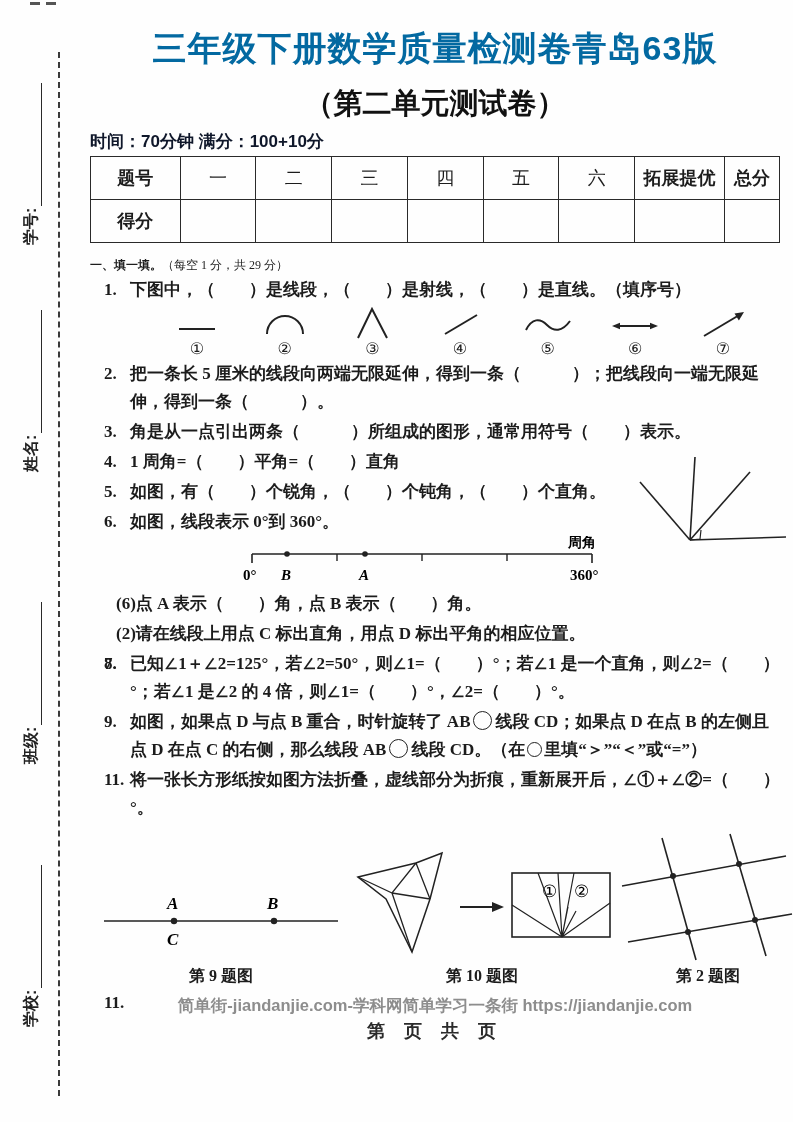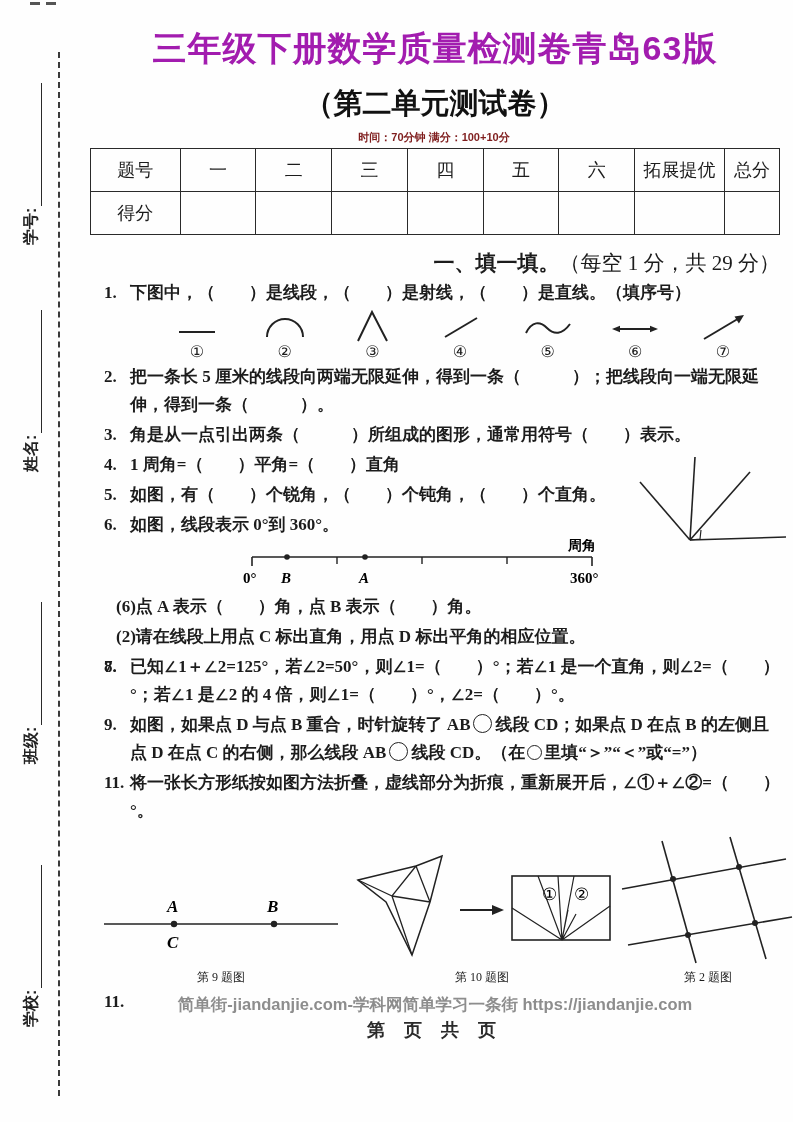--- a/index.html
+++ b/index.html
@@ -9,32 +9,32 @@
   
   .margin-rule{position:absolute;left:58px;top:52px;height:1044px;border-left:2px dashed #3a3a3a;}
   .side-field{position:absolute;left:-50px;width:162px;height:22px;transform:rotate(-90deg);
               display:flex;align-items:flex-end;font-family:"Liberation Sans",sans-serif;
               font-size:16px;font-weight:600;color:#222;white-space:nowrap;}
   .side-field .fill-line{flex:1;border-bottom:1.6px solid #2a2a2a;height:14px;margin-left:2px;}
   .print-mark{position:absolute;background:#555;}
   
   .content{position:absolute;left:90px;top:0;width:690px;}
   .title{margin-top:26px;text-align:center;font-family:"Liberation Sans",sans-serif;
-         font-weight:bold;font-size:34px;letter-spacing:1px;color:#a21caf;}
+         font-weight:bold;font-size:34px;letter-spacing:1px;color:#0369a1;}
   .subtitle{margin-top:12px;text-align:center;font-family:"Liberation Sans",sans-serif;
             font-weight:bold;font-size:29px;color:#111;}
-  .info-line{margin-top:6px;text-align:center;font-family:"Liberation Sans",sans-serif;
-             font-weight:bold;font-size:11px;padding-right:2px;color:#7f1d1d;}
+  .info-line{margin-top:6px;text-align:left;font-family:"Liberation Sans",sans-serif;
+             font-weight:bold;font-size:17px;padding-right:2px;color:#0f172a;}
   
   table.score{border-collapse:collapse;width:100%;margin-top:3px;table-layout:fixed;}
   table.score td{border:1.6px solid #2a2a2a;text-align:center;height:40px;font-size:18px;}
-  td.hdr{font-family:"Liberation Sans",sans-serif;font-weight:normal;}
+  td.hdr{font-family:"Liberation Sans",sans-serif;font-weight:bold;}
   td.num{font-family:"Liberation Serif",serif;font-weight:500;font-size:19px;}
   
-  .sec-head{margin-top:14px;font-size:21px;text-align:right;}
+  .sec-head{margin-top:14px;font-size:12px;}
   .sec-head .hm{font-family:"Liberation Sans",sans-serif;font-weight:bold;}
   .sec-head .hn{font-weight:500;}
   .q{position:relative;padding-left:40px;font-size:17px;font-weight:600;line-height:28px;margin-top:2px;}
   .q .qnum{position:absolute;left:14px;font-weight:bold;}
   .q.sub{padding-left:26px;}
   .big-circle{display:inline-block;width:17px;height:17px;border:1.6px solid #222;border-radius:50%;
               vertical-align:-3px;margin:0 3px;}
   .small-circle{display:inline-block;width:13px;height:13px;border:1.4px solid #222;border-radius:50%;
               vertical-align:-2px;margin:0 2px;}
   
@@ -42,21 +42,21 @@
   .shape-cell{display:flex;flex-direction:column;align-items:center;width:58px;}
   .shape-cell svg{display:block;}
   .shape-label{font-size:16px;line-height:18px;font-weight:500;}
   
   .deg-diagram{margin:0 0 0 150px;display:block;}
   
   .angle-fig{position:absolute;left:548px;top:452px;}
   
   .fig-row{display:flex;justify-content:space-between;align-items:flex-end;margin-top:8px;padding:0 6px;}
   .fig-block{display:flex;flex-direction:column;align-items:center;}
-  .fig-caption{font-size:12px;font-weight:400;margin-top:4px;}
+  .fig-caption{font-size:16px;font-weight:700;margin-top:4px;}
   svg text{font-family:"Liberation Serif",serif;}
   .it{font-style:italic;}
   
   .footer-link{margin-top:8px;text-align:center;font-family:"Liberation Sans",sans-serif;
                font-size:16.5px;color:#8d8d8d;font-weight:700;}
   .footer-page{margin-top:2px;text-align:center;font-family:"Liberation Sans",sans-serif;
                font-size:18px;letter-spacing:7px;color:#2a2a2a;font-weight:600;}
 </style>
 </head>
 <body>

